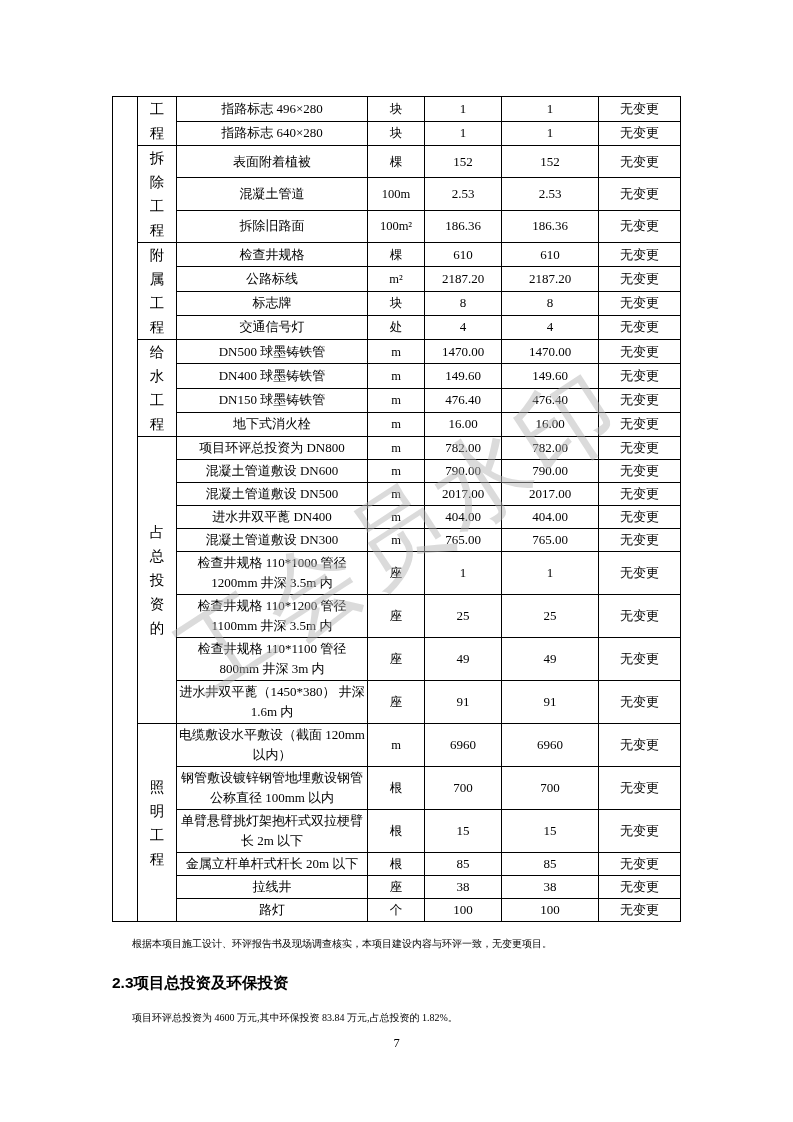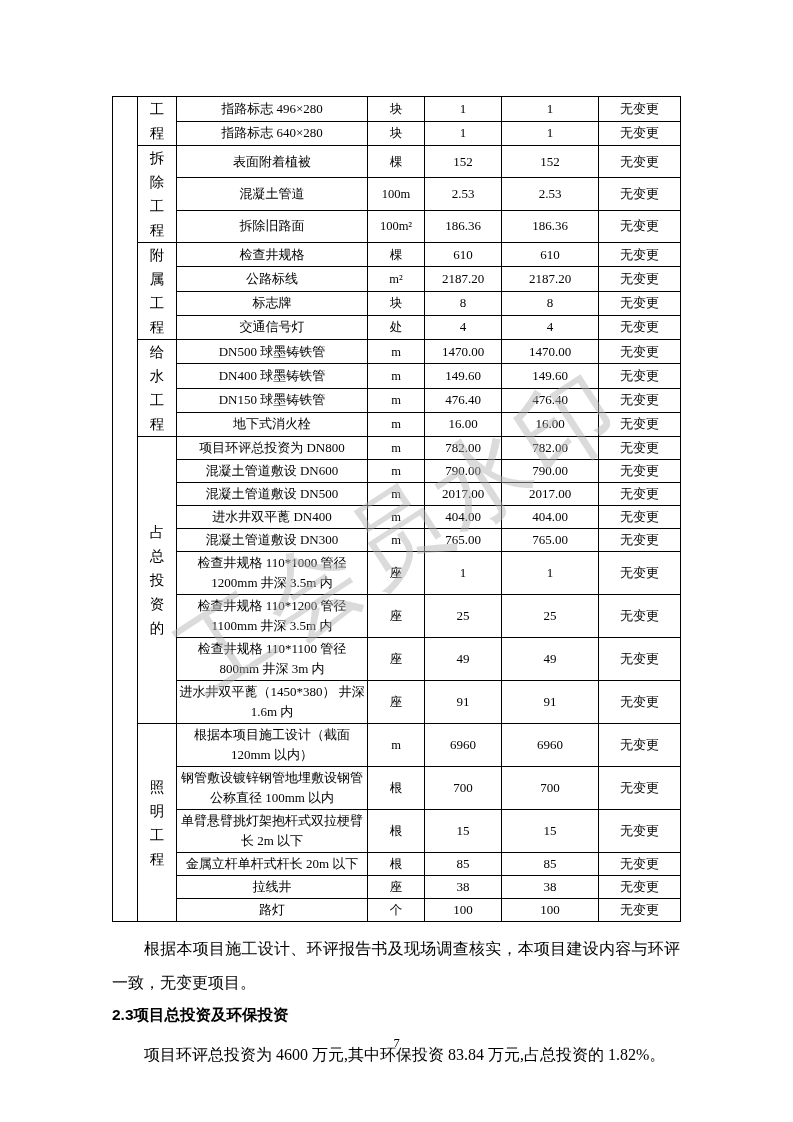--- a/index.html
+++ b/index.html
@@ -46,29 +46,30 @@
   td.item-cell { font-size: 13px; }
   td.unit-cell { font-size: 12.5px; font-family: "Liberation Serif", "DejaVu Serif", serif; }
   td.num-cell  { font-size: 13px; }
   td.status-cell { font-size: 13px; }
   
   .body-text {
     width: 568px;
     margin-top: 10px;
   }
   .para {
-    font-size: 16px;
-    line-height: 34px;
+    font-size: 10px;
+    line-height: 24px;
     text-indent: 2em;
     text-align: justify;
   }
   .heading {
     font-size: 15.5px;
     font-weight: bold;
     line-height: 30px;
+    margin-top: 12px;
     font-family: "Liberation Sans", "DejaVu Sans", sans-serif;
   }
   .para.second { margin-top: 8px; font-family: Liberation Serif, serif; }
   
   .page-number {
     position: absolute;
     left: 0; top: 1036px;
     width: 793px;
     text-align: center;
     font-size: 12.5px;
@@ -277,21 +278,21 @@
           <td class="item-cell">进水井双平蓖（1450*380） 井深 1.6m 内</td>
           <td class="unit-cell">座</td>
           <td class="num-cell">91</td>
           <td class="num-cell">91</td>
           <td class="status-cell">无变更</td>
         </tr>
         <tr>
           <td rowspan="6" class="cat-cell">
             <div class="cat-inner">照明工程</div>
           </td>
-          <td class="item-cell">根据本项目施工设计（截面 120mm 以内）</td>
+          <td class="item-cell">电缆敷设水平敷设（截面 120mm 以内）</td>
           <td class="unit-cell">m</td>
           <td class="num-cell">6960</td>
           <td class="num-cell">6960</td>
           <td class="status-cell">无变更</td>
         </tr>
         <tr>
           <td class="item-cell">钢管敷设镀锌钢管地埋敷设钢管公称直径 100mm 以内</td>
           <td class="unit-cell">根</td>
           <td class="num-cell">700</td>
           <td class="num-cell">700</td>

